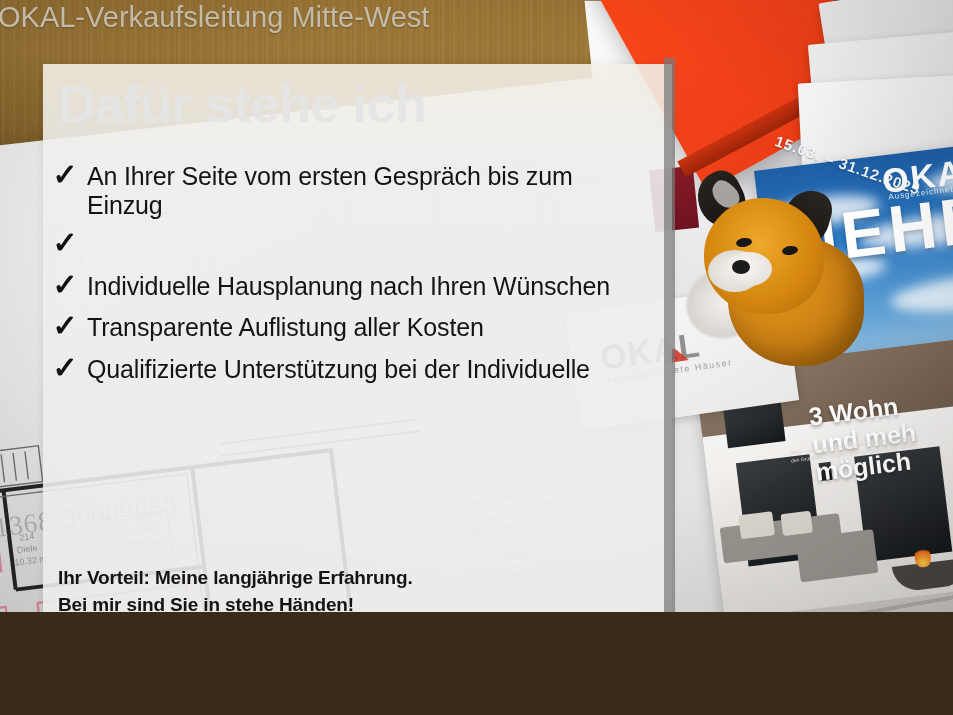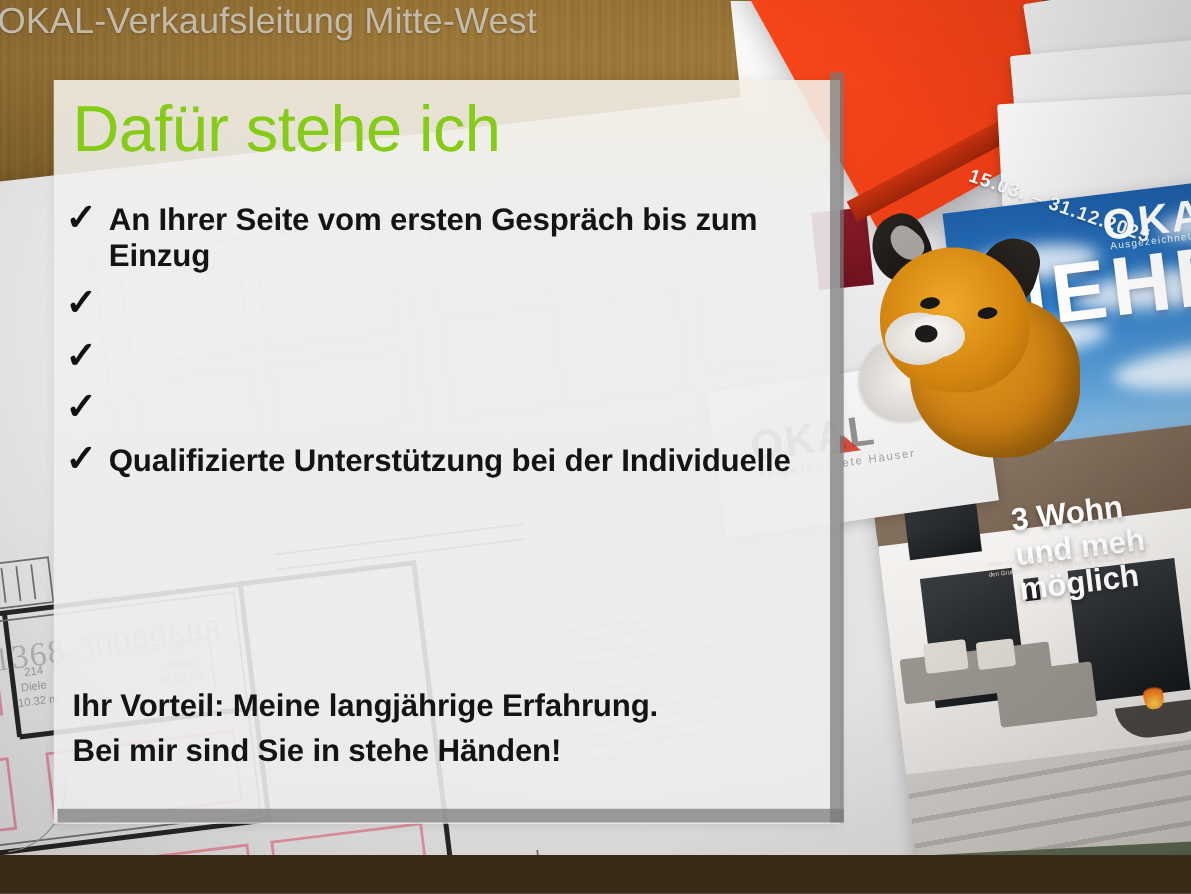--- a/index.html
+++ b/index.html
@@ -1,21 +1,21 @@
 <!DOCTYPE html>
 <html><head>
 <meta charset="utf-8">
 <style>
   html,body{margin:0;padding:0;}
   body{
     width:953px;height:715px;overflow:hidden;
     font-family:"Liberation Sans", sans-serif;
     background:#3a2a18;
   }
-  .stage{position:relative;width:953px;height:684px;overflow:hidden;}
+  .stage{position:relative;width:953px;height:612px;overflow:hidden;}
 
   
   .photo{position:absolute;inset:0;overflow:hidden;background:#cfcfcf;}
 
   
   .wood{
     position:absolute;left:0;top:0;width:953px;height:175px;
     background:
       repeating-linear-gradient(90deg,
         rgba(0,0,0,.05) 0px, rgba(255,255,255,.035) 3px,
@@ -251,40 +251,40 @@
   }
   .panel-border-b{
     position:absolute;left:46px;top:647px;width:629px;height:11px;
     background:rgba(120,120,120,.72);
   }
 
   .panel-inner{position:absolute;left:43px;top:64px;width:629px;height:595px;}
 
   .title{
     position:absolute;left:15px;top:10px;
-    font-size:52px;font-weight:normal;color:#84cc16;
+    font-size:52px;font-weight:bold;color:#e5e5e5;
     letter-spacing:-.5px;white-space:nowrap;
   }
 
   .bullets{position:absolute;left:0px;top:98px;width:629px;}
   .bullet{position:relative;display:flex;align-items:flex-start;margin-bottom:11px;}
   .check{
     flex:0 0 auto;width:44px;text-align:center;
     font-size:30px;line-height:1.02;color:#111;font-weight:bold;
     transform:translateY(-2px);
   }
   .btext{
     flex:1 1 auto;padding-right:22px;
-    font-size:25px;font-weight:bold;color:#141414;line-height:1.14;
+    font-size:25px;font-weight:normal;color:#141414;line-height:1.14;
     letter-spacing:-.15px;
   }
 
   .footer{
     position:absolute;left:15px;bottom:40px;width:600px;
-    font-size:25px;font-weight:bold;color:#141414;line-height:1.42;
+    font-size:19px;font-weight:bold;color:#141414;line-height:1.42;
     letter-spacing:-.15px;
   }
 </style>
 </head>
 <body>
 
 <div class="stage">
 
   <div class="photo">
 
@@ -448,23 +448,25 @@
     <div class="bullets">
       <div class="bullet">
         <div class="check">✓</div>
         <div class="btext">An Ihrer Seite vom ersten Gespräch bis zum Einzug</div>
       </div>
       <div class="bullet">
         <div class="check">✓</div>
       </div>
       <div class="bullet">
         <div class="check">✓</div>
+        <div class="btext">Individuelle Hausplanung nach Ihren Wünschen</div>
       </div>
       <div class="bullet">
         <div class="check">✓</div>
+        <div class="btext">Transparente Auflistung aller Kosten</div>
       </div>
       <div class="bullet">
         <div class="check">✓</div>
         <div class="btext">Qualifizierte Unterstützung bei der Individuelle</div>
       </div>
     </div>
 
     <div class="footer">
       <div>Ihr Vorteil: Meine langjährige Erfahrung.</div>
       <div>Bei mir sind Sie in stehe Händen!</div>

